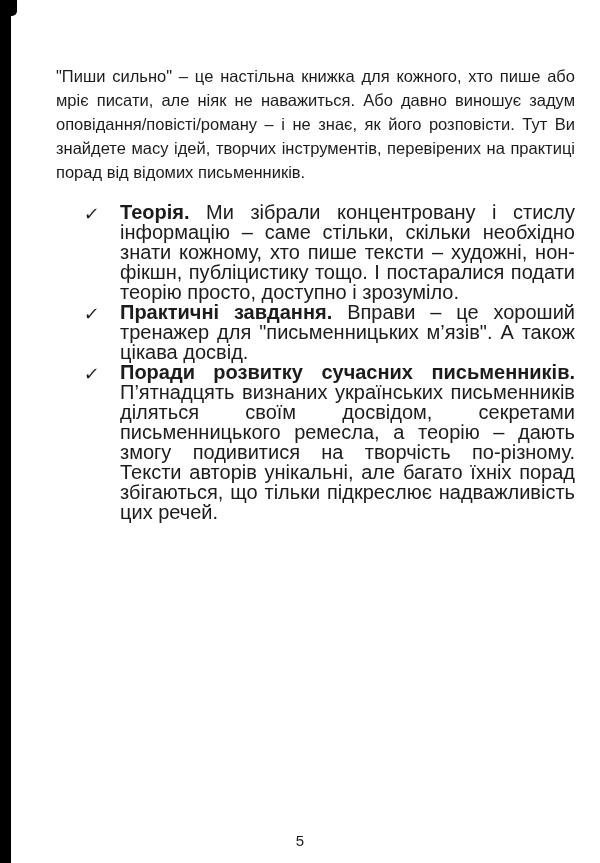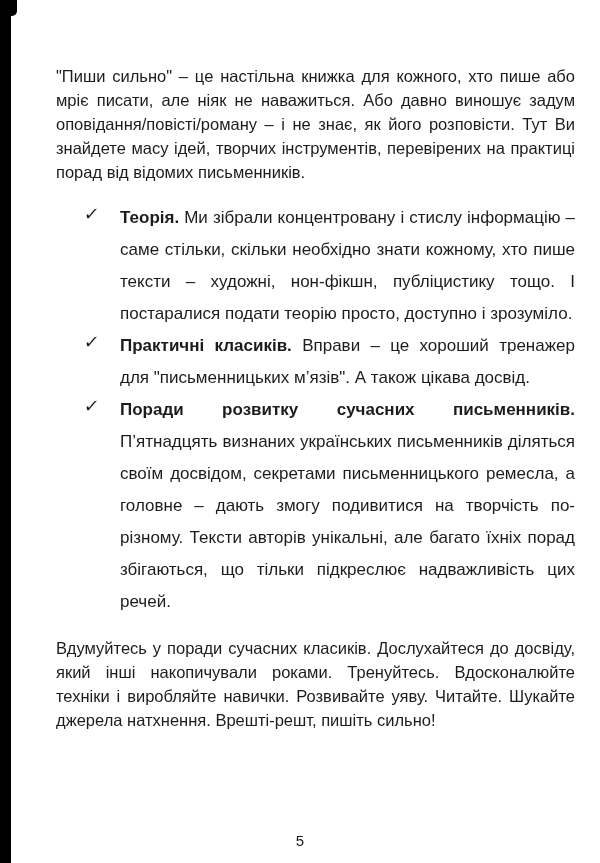--- a/index.html
+++ b/index.html
@@ -57,22 +57,22 @@
   .check {
     flex: 0 0 36px;
     width: 36px;
     font-size: 18px;
     line-height: 24px;
     color: #1c1c1c;
     transform: skewX(-8deg);
   }
   .li-text {
     flex: 1;
-    font-size: 17px;
-    line-height: 32px;
+    font-size: 20px;
+    line-height: 20px;
     text-align: justify;
   }
   .li-text b {
     font-weight: bold;
   }
   .page-number {
     position: absolute;
     left: 0;
     right: 0;
     bottom: 14px;
@@ -93,26 +93,25 @@
 
 
 
   <ul class="feature-list">
     <li>
       <span class="check">✓</span>
       <span class="li-text"><b>Теорія.</b> <span>Ми зібрали концентровану і стислу інформацію – саме стільки, скільки необхідно знати кожному, хто пише тексти – художні, нон-фікшн, публіцистику тощо. І постаралися подати теорію просто, доступно і зрозуміло.</span></span>
     </li>
     <li>
       <span class="check">✓</span>
-      <span class="li-text"><b>Практичні класиків.</b> <span>Вправи – це хороший тренажер для "письменницьких м’язів". А також цікава досвід.</span></span>
+      <span class="li-text"><b>Практичні завдання.</b> <span>Вправи – це хороший тренажер для "письменницьких м’язів". А також цікава досвід.</span></span>
     </li>
     <li>
       <span class="check">✓</span>
-      <span class="li-text"><b>Поради розвитку сучасних письменників.</b> <span>П’ятнадцять визнаних українських письменників діляться своїм досвідом, секретами письменницького ремесла, а головне – дають змогу подивитися на творчість по-різному. Тексти авторів унікальні, але багато їхніх порад збігаються, що тільки підкреслює надважливість цих речей.</span></span>
+      <span class="li-text"><b>Поради розвитку сучасних письменників.</b> <span>П’ятнадцять визнаних українських письменників діляться своїм досвідом, секретами письменницького ремесла, а теорію – дають змогу подивитися на творчість по-різному. Тексти авторів унікальні, але багато їхніх порад збігаються, що тільки підкреслює надважливість цих речей.</span></span>
     </li>
   </ul>
 
 
-  <p class="para">Вдумуйтесь у поради сучасних класиків. Дослухайтеся до досвіду, який інші накопичували роками. Тренуйтесь. Вдосконалюйте техніки і виробляйте навички. Розвивайте уяву. Читайте. Шукайте джерела натхнення. Врешті-решт, пишіть сильно!</p>
 
 </main>
 
 <div class="page-number">5</div>
 
 </body></html>

